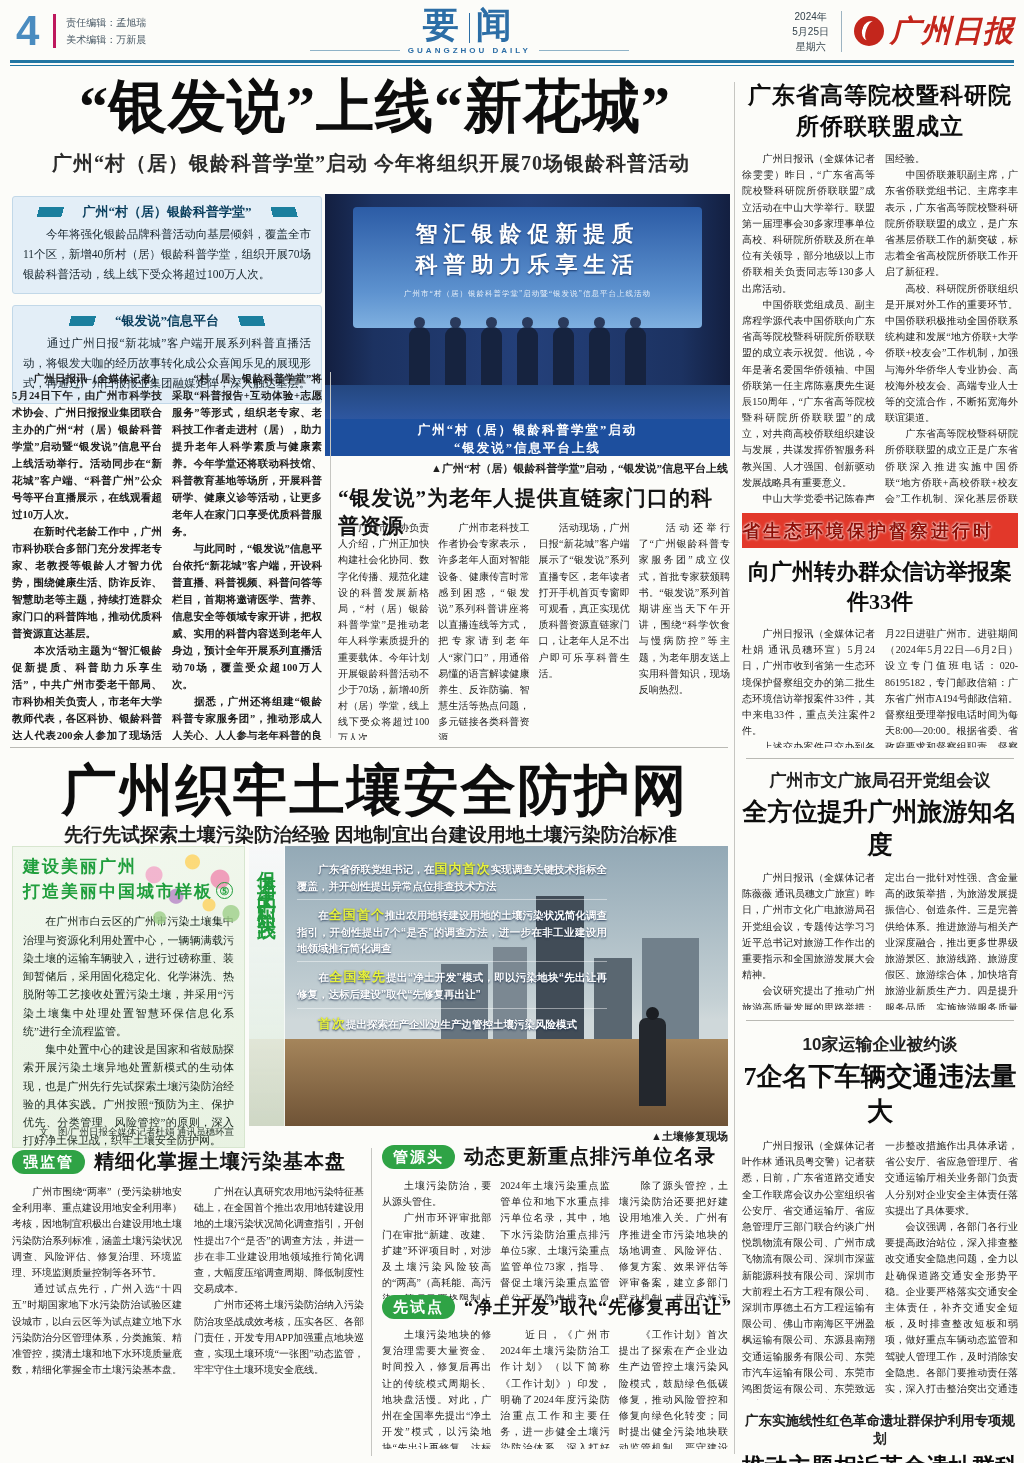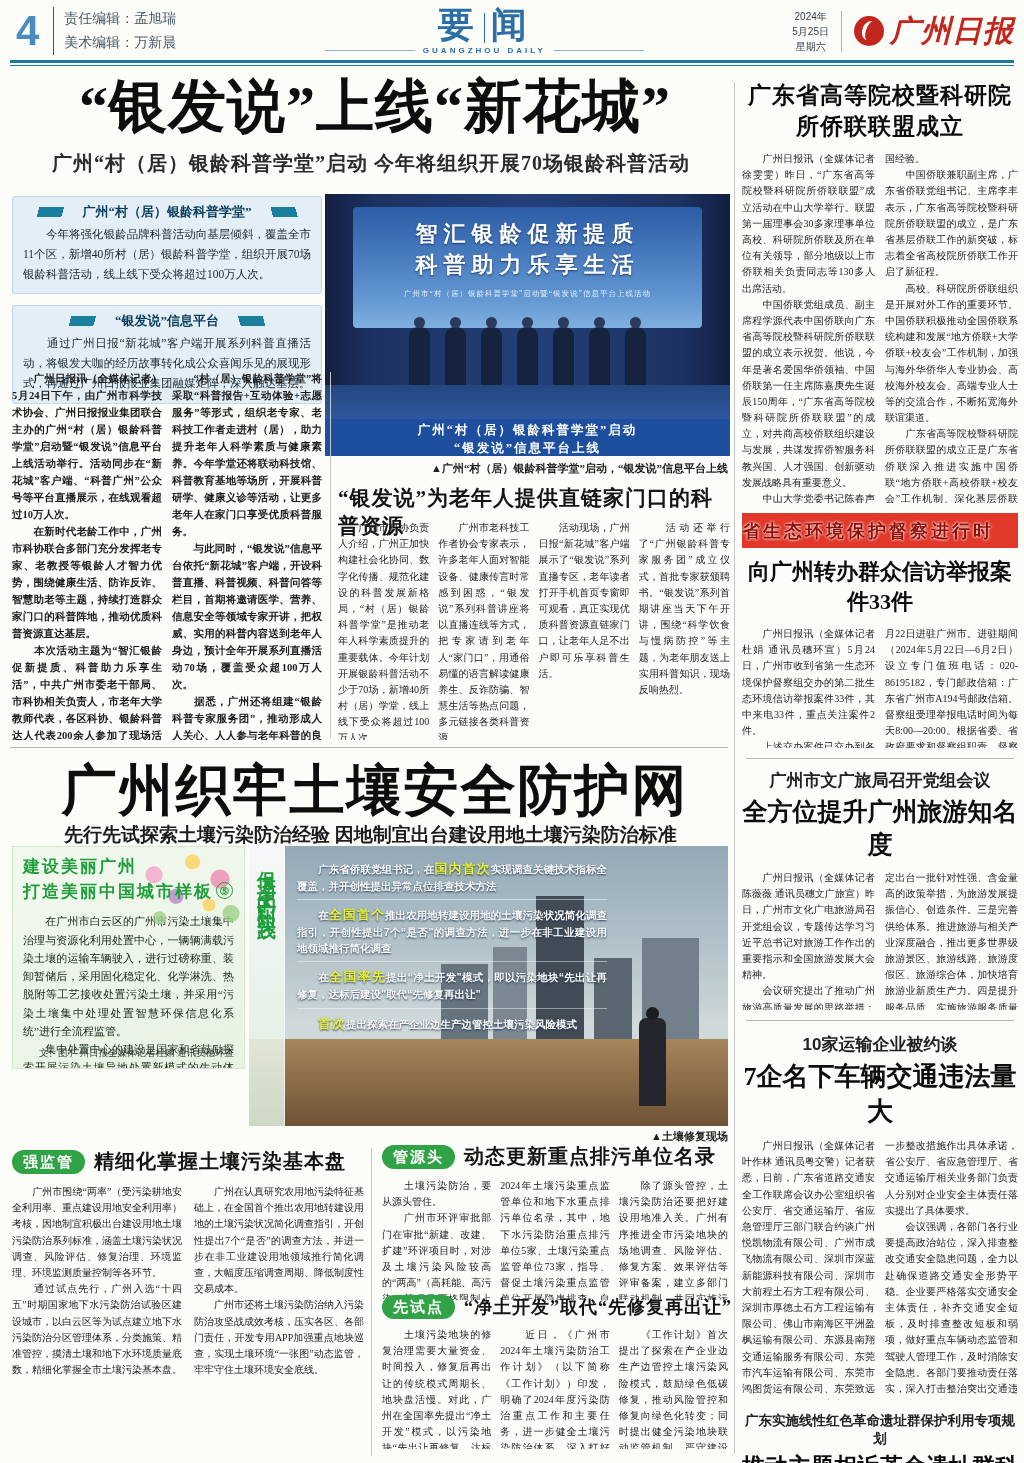--- a/index.html
+++ b/index.html
@@ -2,21 +2,21 @@
 <html><head>
 <meta charset="utf-8">
 <style>
   * { margin:0; padding:0; box-sizing:border-box; }
   body { background:#e8e8e4; font-family:"Liberation Serif","DejaVu Serif",serif; }
   .page { position:relative; width:1024px; height:1463px; margin:0 auto; background:#fcfcf9; overflow:hidden; color:#141414; }
 
   
   .hdr { position:absolute; left:10px; top:4px; right:10px; height:54px; display:flex; align-items:center; }
   .pagenum { font-family:"Liberation Sans",sans-serif; font-size:42px; font-weight:bold; color:#4a8cc0; line-height:1; padding:0 14px 0 6px; }
-  .editors { border-left:1px solid #be185d; padding-left:10px; font-family:"Liberation Sans",sans-serif; font-size:14px; color:#4a5a66; line-height:1.7; }
+  .editors { border-left:3px solid #be185d; padding-left:10px; font-family:"Liberation Sans",sans-serif; font-size:10px; color:#4a5a66; line-height:1.7; }
   .hdr-center { flex:1; text-align:center; }
   .secname { font-size:36px; font-weight:bold; color:#2c6ea6; letter-spacing:4px; line-height:1.05; }
   .secname .vdiv { display:inline-block; width:1px; height:30px; background:#2c6ea6; vertical-align:middle; margin:0 6px; }
   .secen { display:flex; align-items:center; justify-content:center; gap:8px; margin-top:2px; }
   .secen span { font-family:"Liberation Sans",sans-serif; font-size:8px; letter-spacing:3px; color:#2c6ea6; font-weight:bold; }
   .secen i { display:block; width:90px; height:1px; background:#8fb3c8; }
   .dateblock { font-family:"Liberation Sans",sans-serif; font-size:10px; color:#33424c; text-align:center; line-height:1.5; padding-right:12px; }
   .masthead { display:flex; align-items:center; gap:6px; border-left:1px solid #9db4c2; padding-left:12px; }
   .mh-logo { width:30px; height:30px; border-radius:50%; background:#c3261c; position:relative; }
   .mh-logo::after { content:""; position:absolute; left:8px; top:5px; width:12px; height:20px; border-left:4px solid #fff; border-radius:50% 0 0 50%; transform:rotate(18deg); }
@@ -53,21 +53,21 @@
   .cap1 { position:absolute; left:330px; top:461px; width:398px; }
   .sa-cols { position:absolute; left:12px; top:370px; width:310px; height:370px; display:flex; gap:10px;font-weight:bold; }
   .sa-cols .col { flex:1; }
   .sa-subhead { position:absolute; left:338px; top:484px; width:392px; font-size:21px; font-weight:bold; letter-spacing:1px; }
   .sa-subcols { position:absolute; left:338px; top:520px; width:392px; height:220px; display:flex; gap:9px; }
   .sa-subcols .col { flex:1; font-size:10px; }
 
   
   .sb-head { position:absolute; left:28px; top:754px; width:694px; font-size:55px; font-weight:bold; text-align:center; letter-spacing:2px; }
   .sb-sub { position:absolute; left:64px; top:822px; width:660px; font-size:19px; font-weight:bold; color:#1c1c1c; }
-  .greenpanel { position:absolute; left:12px; top:846px; width:233px; height:223px; background:linear-gradient(160deg,#f2f8ee,#e8f2e2); border:1px solid #d7e6cf; padding:8px 10px; overflow:hidden; }
+  .greenpanel { position:absolute; left:12px; top:846px; width:233px; height:302px; background:linear-gradient(160deg,#f2f8ee,#e8f2e2); border:1px solid #d7e6cf; padding:8px 10px; overflow:hidden; }
   .gp-flowers { position:absolute; right:2px; top:2px; width:110px; height:86px;
     background:
       radial-gradient(circle at 20% 30%, #f3a6c8 0 8px, transparent 9px),
       radial-gradient(circle at 55% 15%, #ffd35e 0 7px, transparent 8px),
       radial-gradient(circle at 80% 35%, #f08ab0 0 9px, transparent 10px),
       radial-gradient(circle at 40% 55%, #b786c8 0 7px, transparent 8px),
       radial-gradient(circle at 70% 65%, #ffd35e 0 6px, transparent 7px),
       radial-gradient(circle at 90% 75%, #9fd08a 0 8px, transparent 9px),
       radial-gradient(circle at 25% 80%, #9fd08a 0 6px, transparent 7px);
     opacity:.8; }

